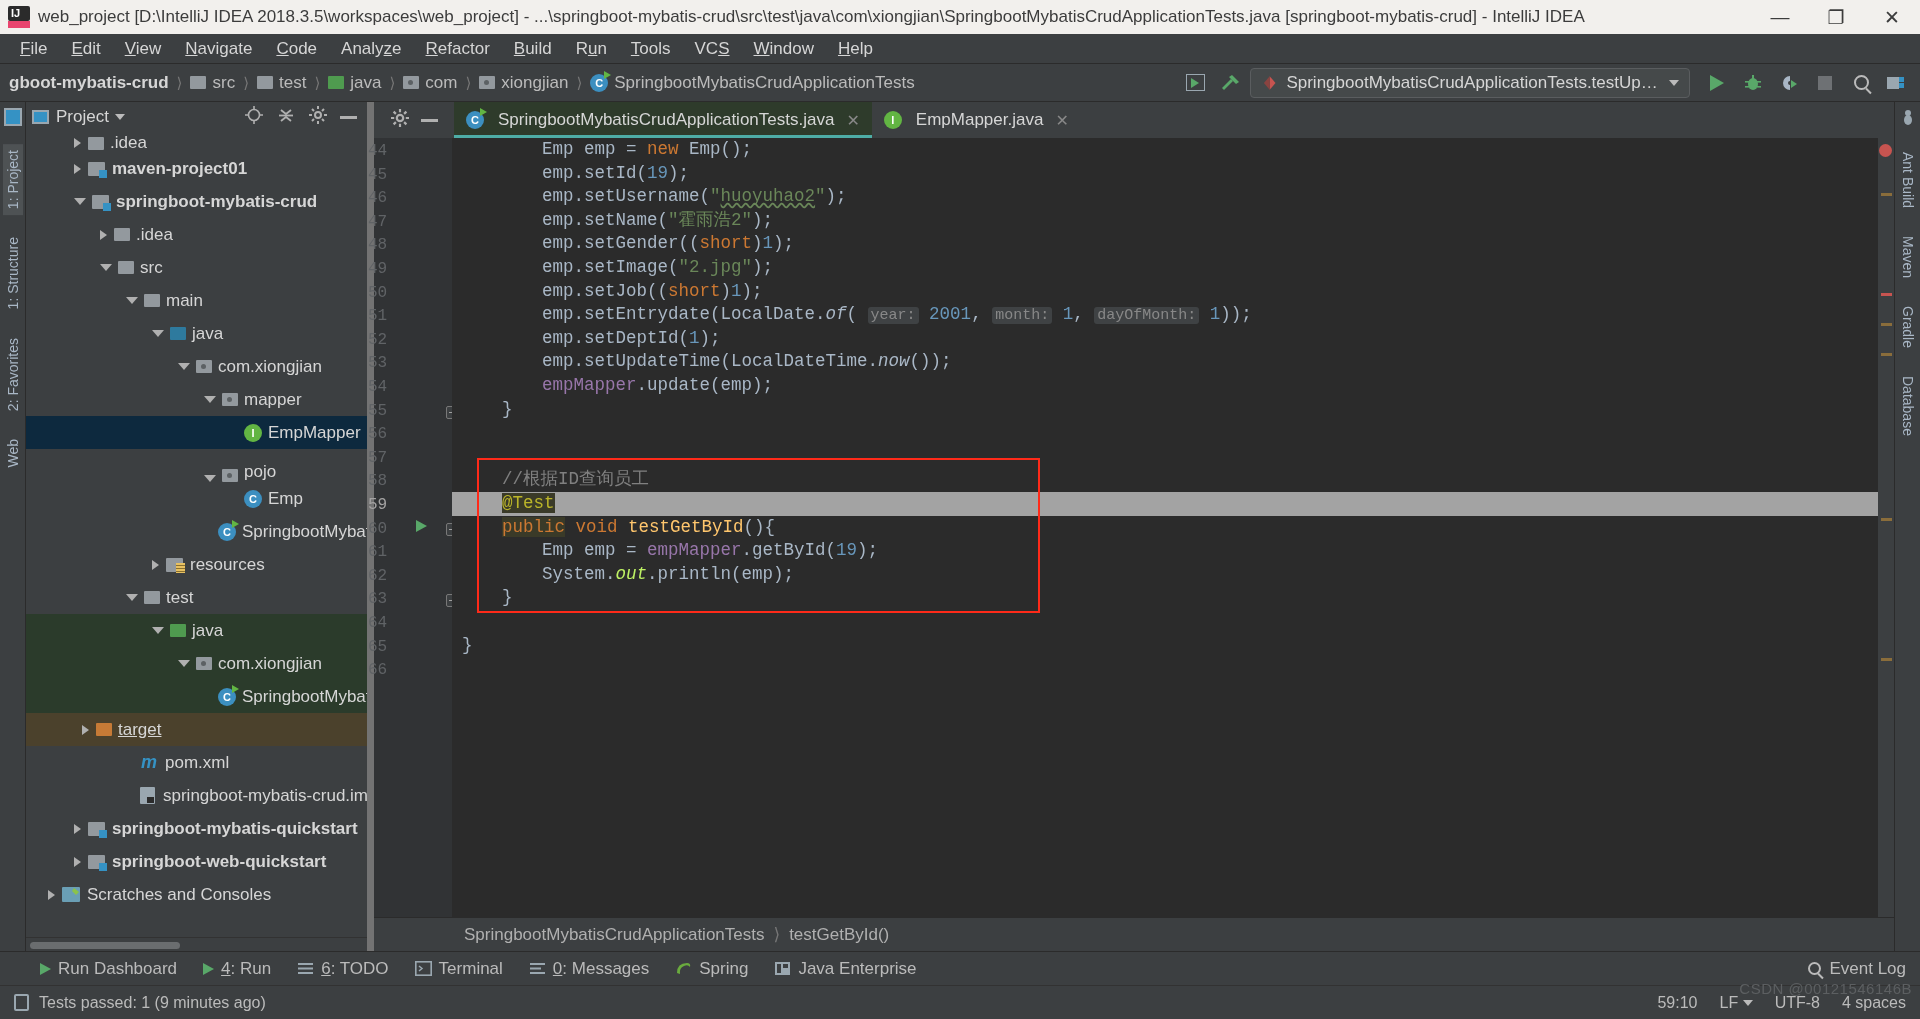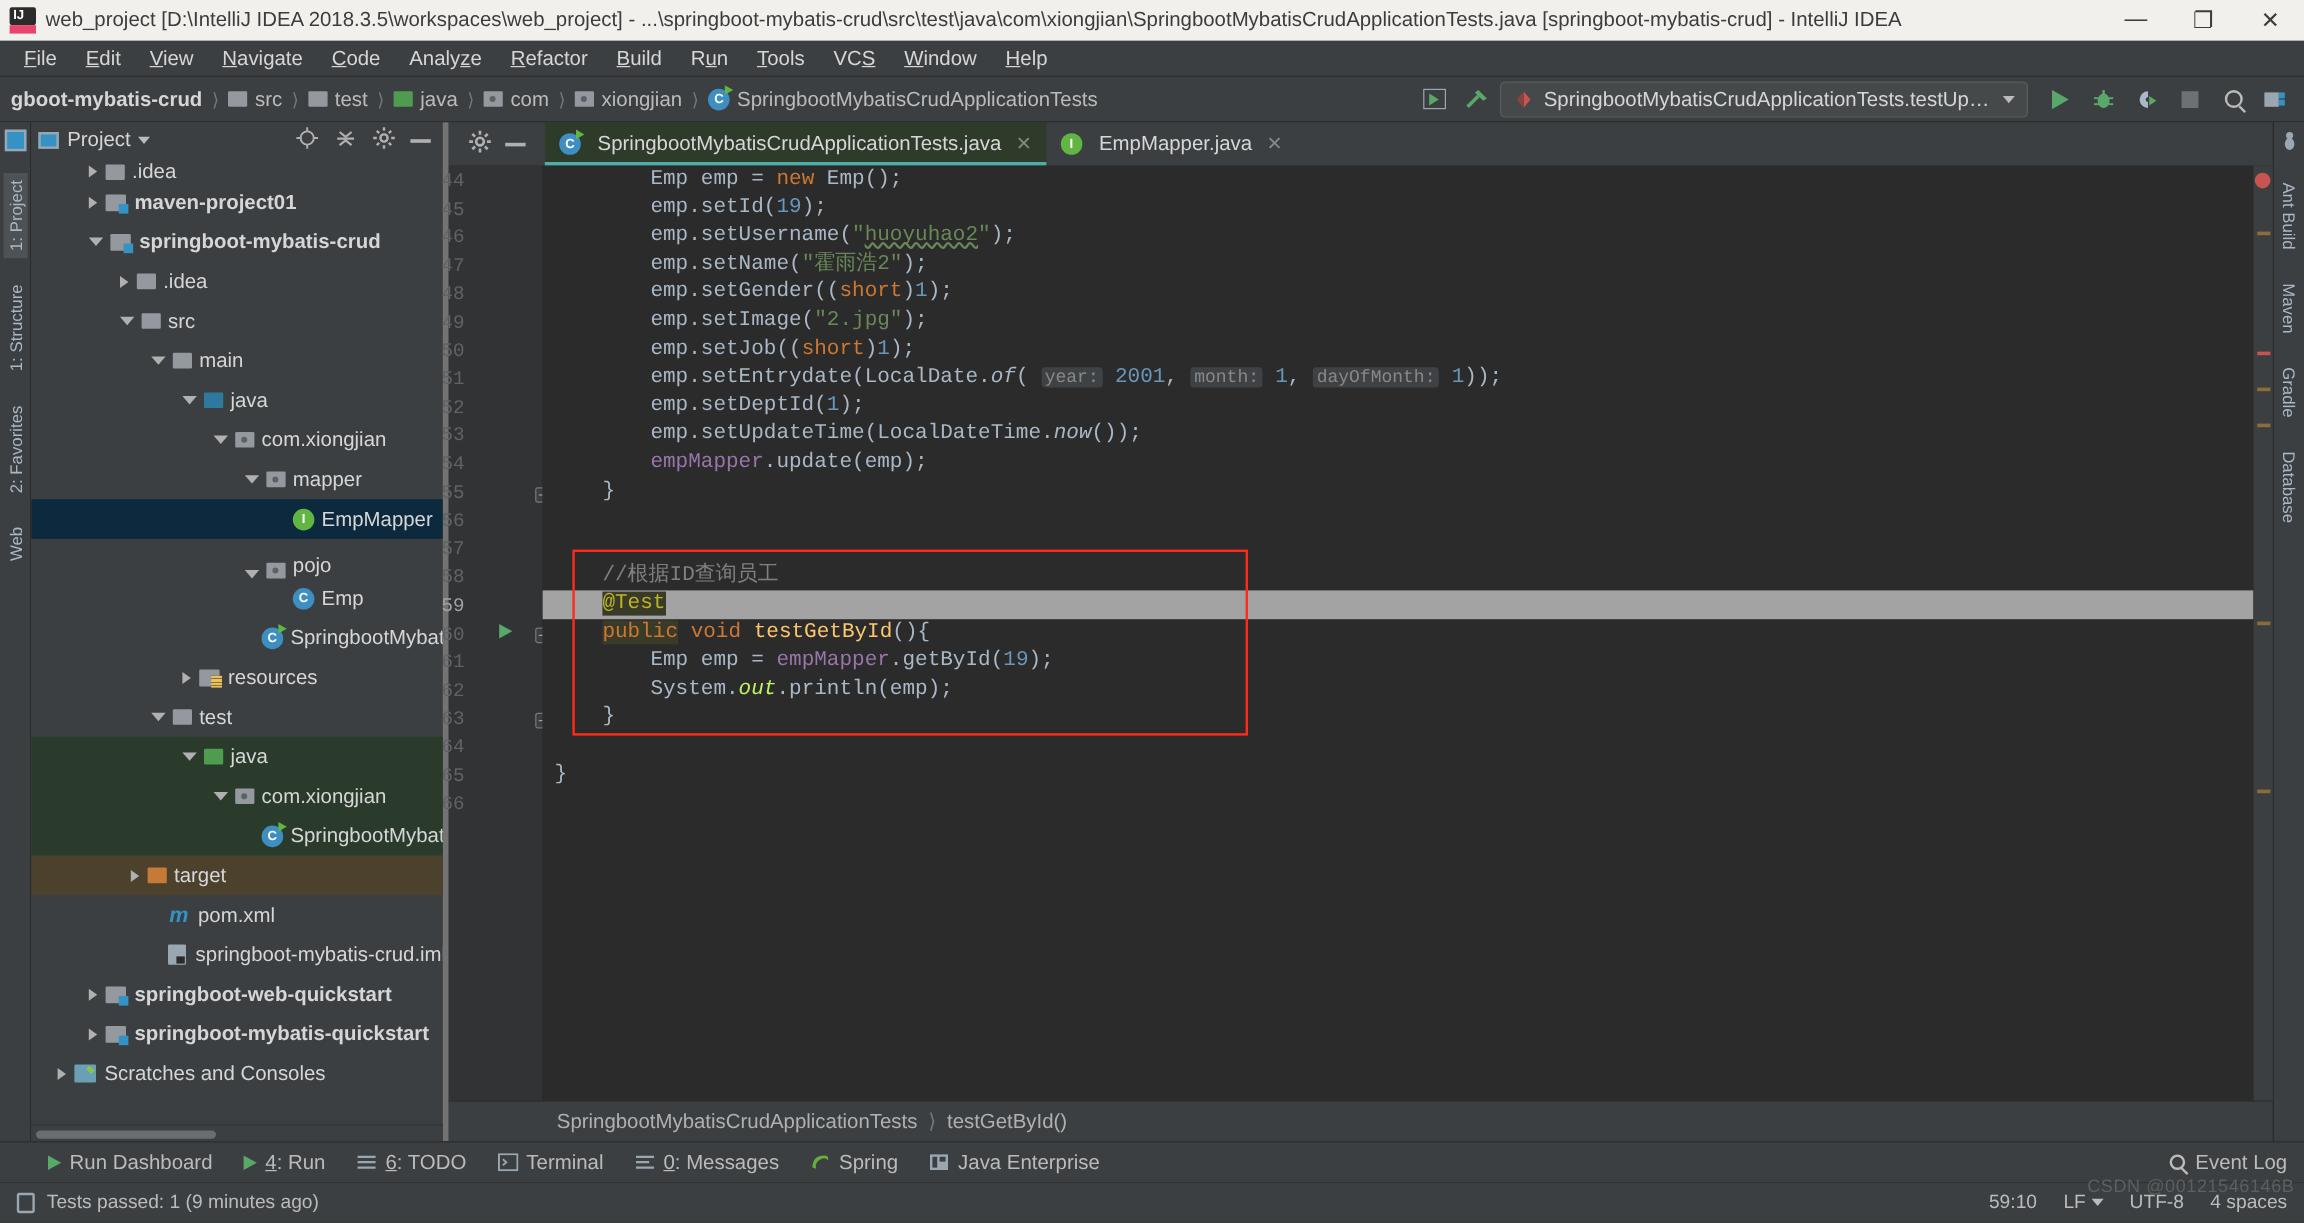--- a/index.html
+++ b/index.html
@@ -78,21 +78,21 @@
   .vtab {
     writing-mode:vertical-rl; text-orientation:mixed; transform:rotate(180deg);
     font-size:14px; color:#a9b7c6; padding:6px 2px; white-space:nowrap;
   }
   .vtab.sel { background:#4e5254; }
   .vtab-r { writing-mode:vertical-rl; text-orientation:mixed; font-size:14px; color:#a9b7c6; padding:6px 2px; white-space:nowrap;}
 
   
   .project {
     width:348px; flex:0 0 348px; background:#3c3f41; display:flex; flex-direction:column;
-    border-right:5px solid #737373; min-height:0;
+    border-right:7px solid #737373; min-height:0;
   }
   .proj-head { height:30px; display:flex; align-items:center; padding:0 6px; flex:0 0 30px; }
   .proj-head .pico { width:17px;height:14px;border:2px solid #9aa7b0; background:#3592c4; margin-right:7px;}
   .proj-head .ptitle { font-size:17px; color:#d6d6d6; margin-right:6px;}
   .ph-right { margin-left:auto; display:flex; gap:12px; align-items:center; padding-right:4px;}
   .tree { flex:1 1 auto; overflow:hidden; position:relative; padding-top:2px; }
   .trow { height:33px; display:flex; align-items:center; white-space:nowrap; font-size:17px; color:#d6d6d6; position:relative;}
   .trow.sel { background:#0d293e; }
   .trow.greenbg { background:#2b3b2b; }
   .trow.brownbg { background:#4b412c; }
@@ -411,44 +411,44 @@
         <div class="trow greenbg" style="padding-left:152px;">
           <span class="arrow down"></span>
           <span class="ficon pkg"></span>
           <span>com.xiongjian</span>
         </div>
         <div class="trow greenbg" style="padding-left:178px;">
           <span class="arrow none"></span>
           <span class="cls-icon test">C</span>
           <span>SpringbootMybatisCruc</span>
         </div>
-        <div class="trow brownbg" style="padding-left:83px;">
+        <div class="trow brownbg" style="padding-left:56px;text-decoration:underline;">
           <span class="arrow"></span>
           <span class="ficon orange"></span>
           <span>target</span>
         </div>
         <div class="trow" style="padding-left:100px;">
           <span class="arrow none"></span>
           <span class="pom-icon">m</span>
           <span>pom.xml</span>
         </div>
         <div class="trow" style="padding-left:100px;">
           <span class="arrow none"></span>
           <span class="iml-icon"></span>
           <span>springboot-mybatis-crud.iml</span>
         </div>
         <div class="trow" style="padding-left:48px;">
           <span class="arrow"></span>
           <span class="modi"></span>
+          <span class="bold">springboot-mybatis-quickstart</span>
+        </div>
+        <div class="trow" style="padding-left:48px;">
+          <span class="arrow"></span>
+          <span class="modi"></span>
           <span class="bold">springboot-web-quickstart</span>
-        </div>
-        <div class="trow" style="padding-left:48px;">
-          <span class="arrow"></span>
-          <span class="modi"></span>
-          <span class="bold">springboot-mybatis-quickstart</span>
         </div>
         <div class="trow" style="padding-left:22px;">
           <span class="arrow"></span>
           <span class="scr-icon">
             <svg width="18" height="15" viewBox="0 0 18 15">
                 <path d="M1 2 L9 2 L14 7 L9 13 L1 13 Z" fill="#6a9fb5"></path>
                 <path d="M12 1 L17 5 L14 8 L10 4 Z" fill="#8bc34a"></path>
               </svg>
           </span>
           <span>Scratches and Consoles</span>

